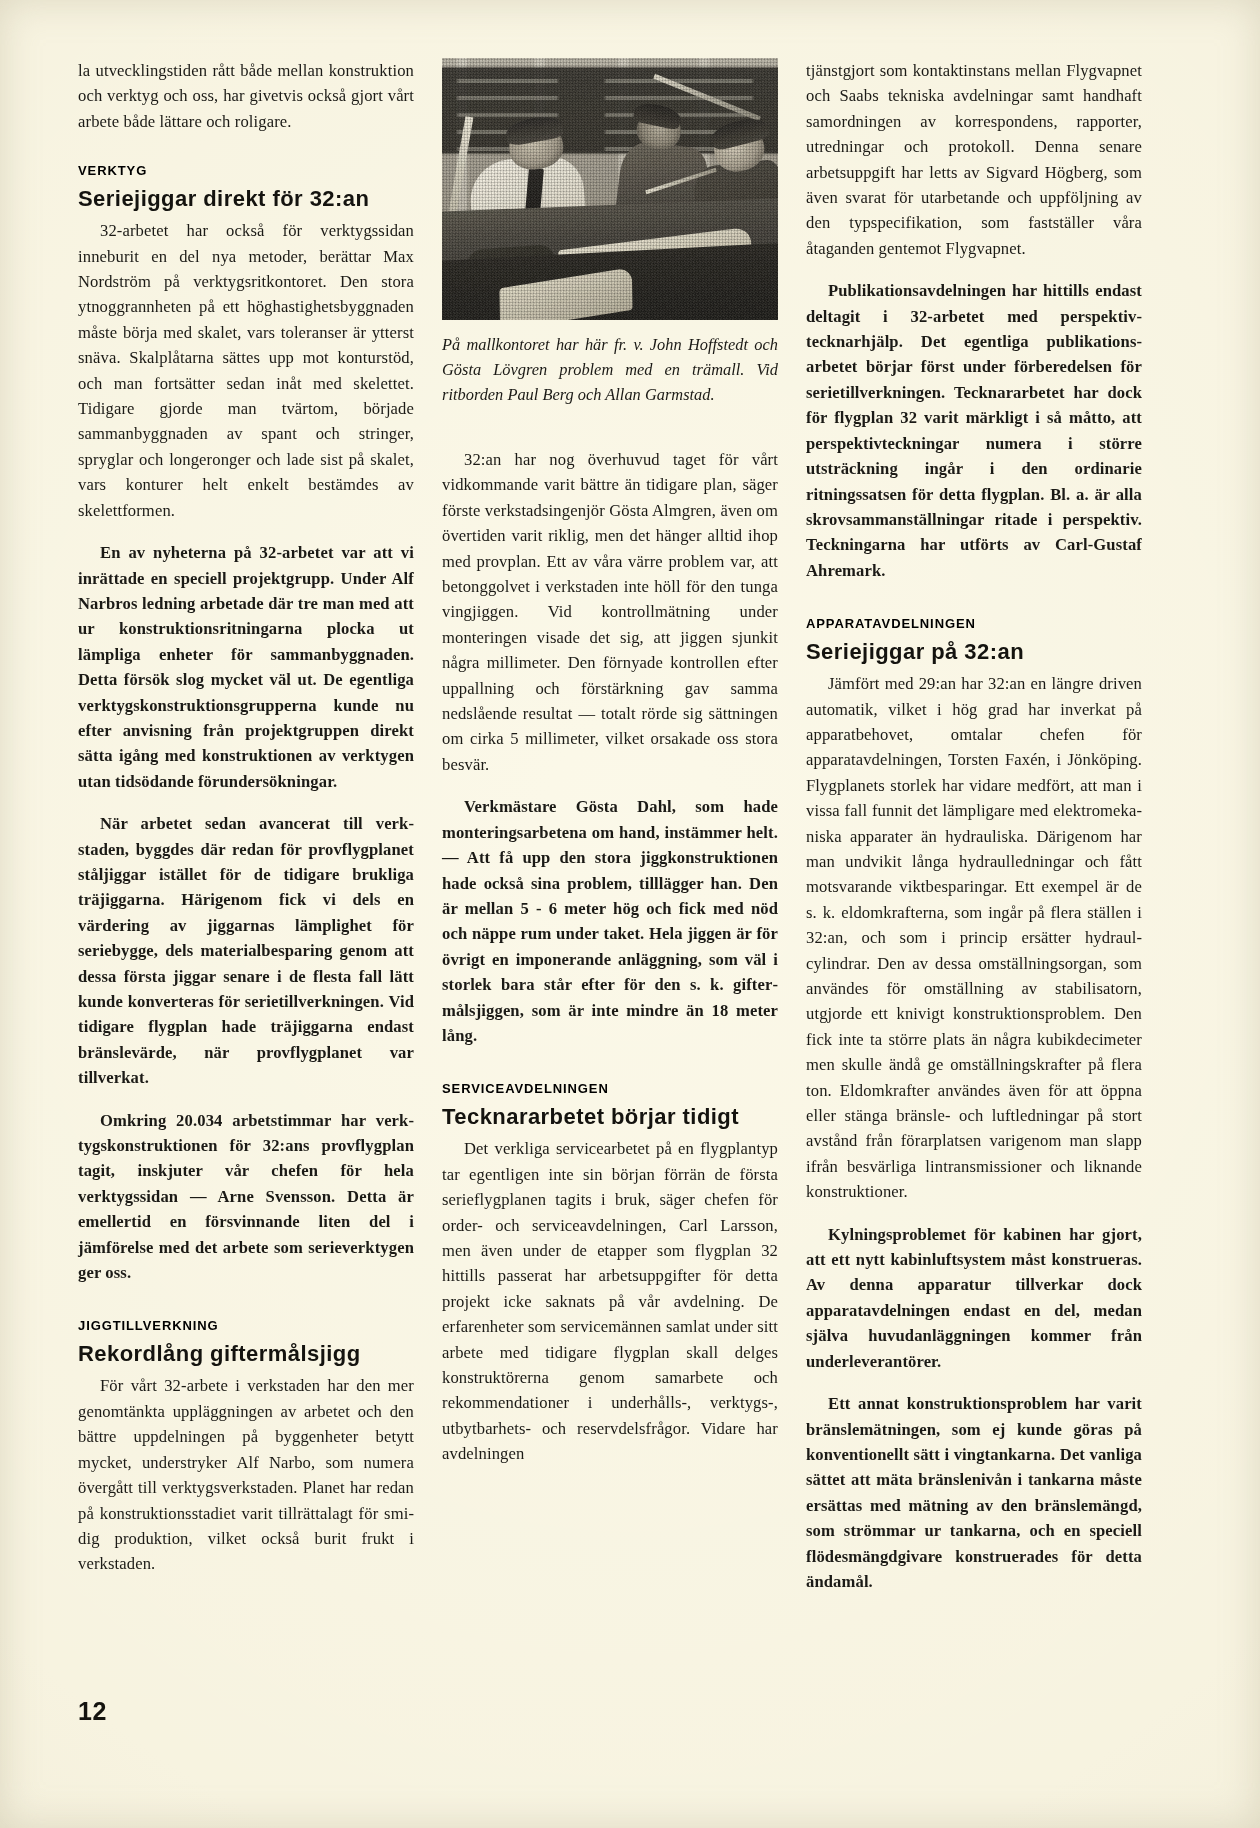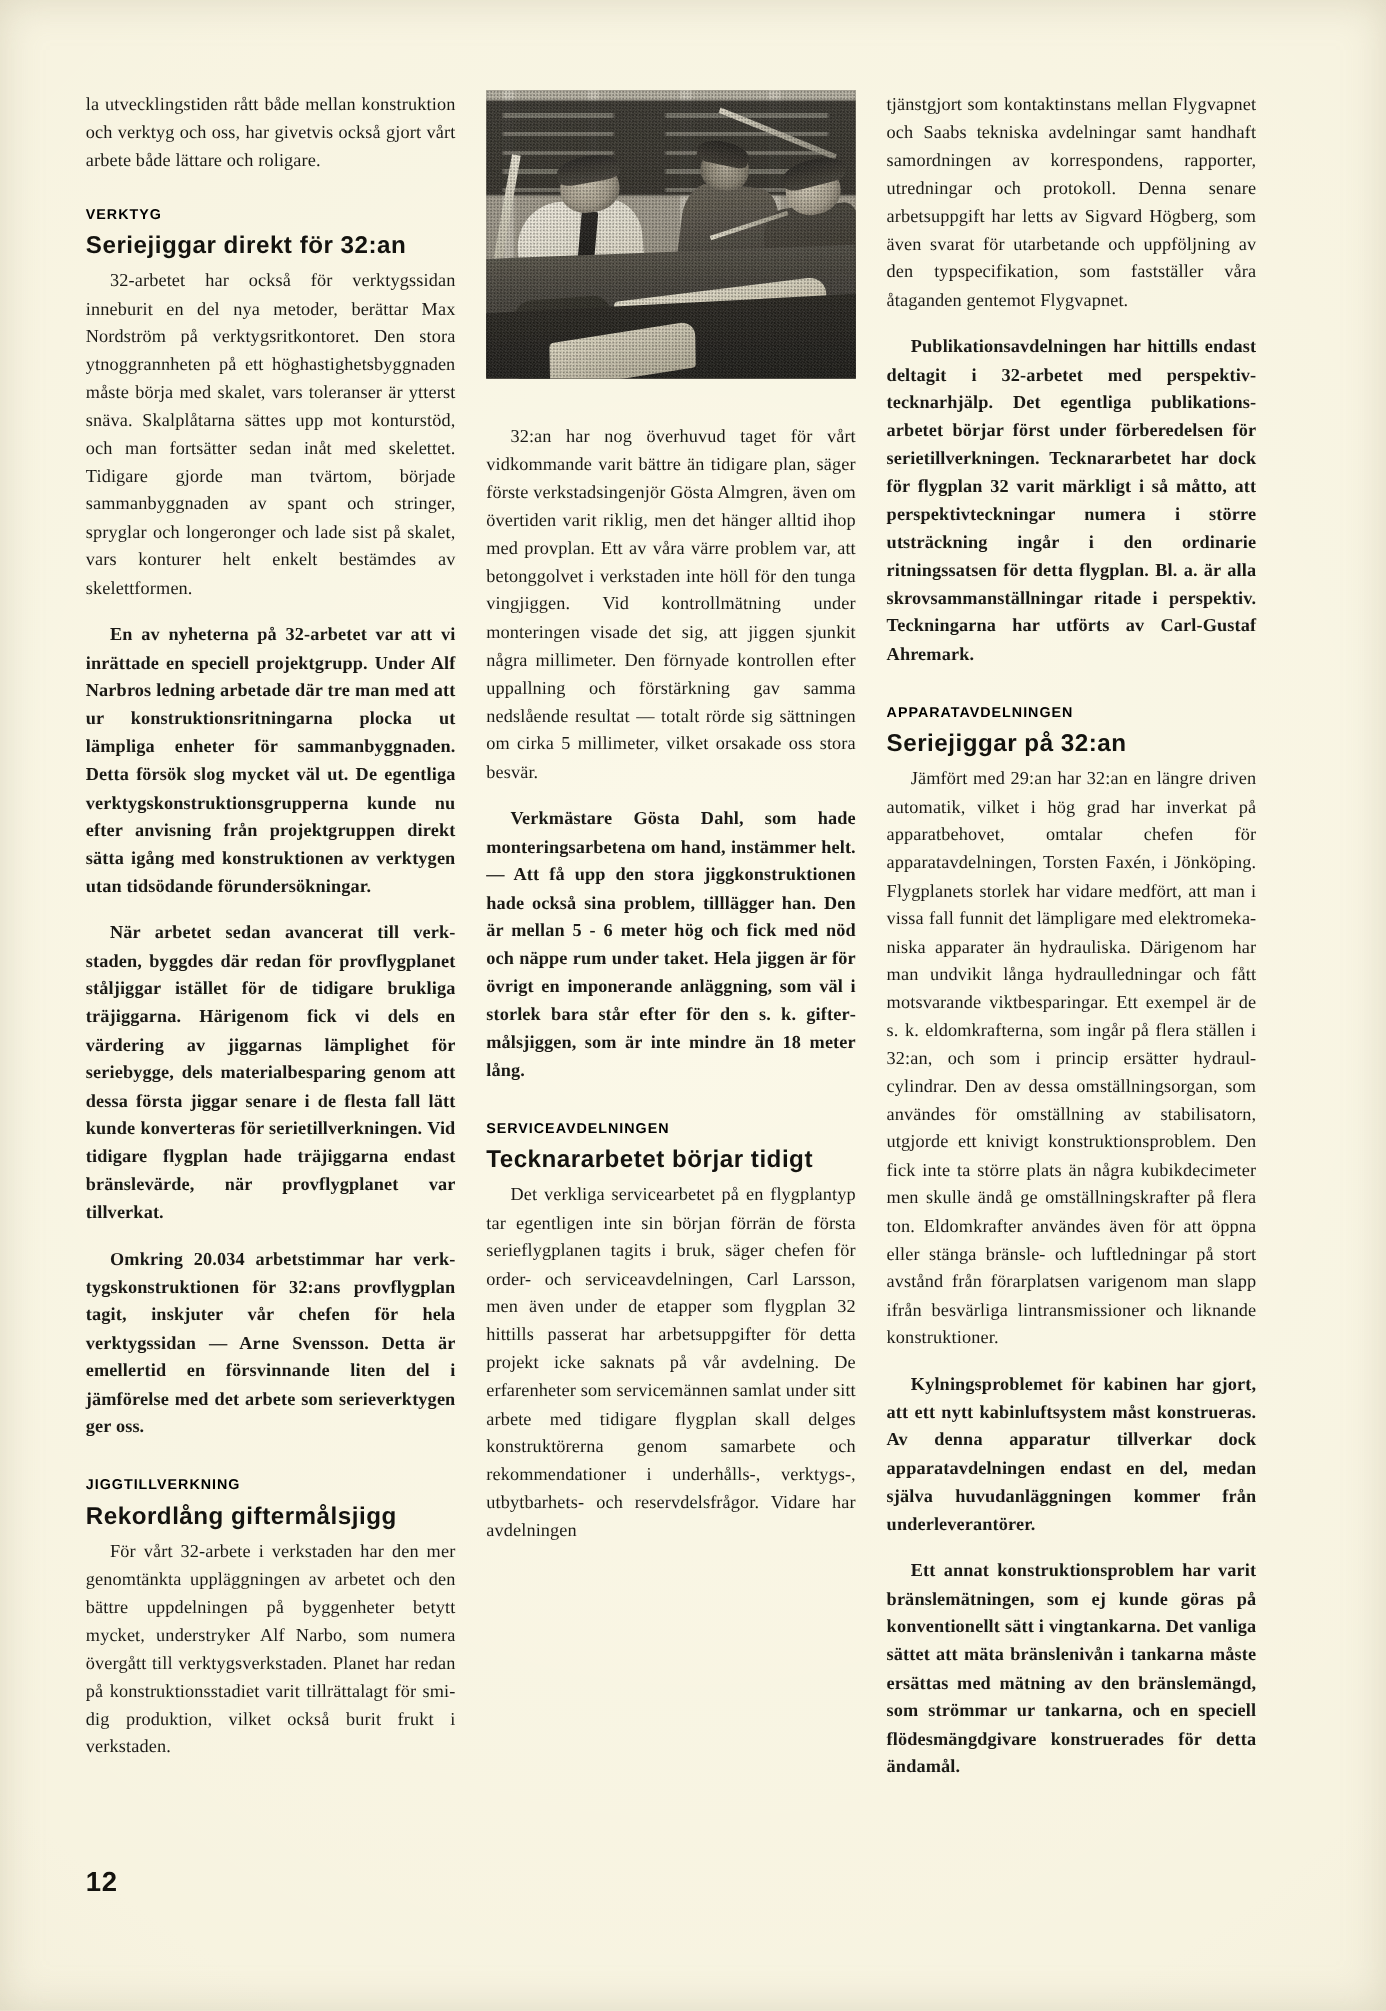--- a/index.html
+++ b/index.html
@@ -45,21 +45,20 @@
     top: 58px;
     width: 1104px;
     height: 1560px;
     display: flex;
     gap: 28px;
   }
   .col {
     width: 336px;
     flex: 0 0 336px;
     position: relative;
-    margin-top: 24px;
   }
   .col-mid { }
   .col-right { }
 
   
   p.body {
     margin: 0 0 0 0;
     font-family: "Liberation Serif", serif;
     font-size: 16.6px;
     line-height: 25.4px;
@@ -362,20 +361,21 @@
           <div class="ph-man-a-trousers"></div>
           <div class="ph-mock"></div>
           <div class="ph-desk2"></div>
           <div class="ph-mock2"></div>
 
           <div class="layer ph-wash"></div>
           <div class="layer ph-grain"></div>
           <div class="layer ph-halftone"></div>
         </div>
 
+        <div id="photo-caption">På mallkontoret har här fr. v. John Hoff­stedt och Gösta Lövgren problem med en trämall. Vid ritborden Paul Berg och Allan Garmstad.</div>
       </div>
 
       <div id="mid-gap"></div>
 
       <p class="body indent">32:an har nog överhuvud taget för vårt vidkommande varit bättre än tidigare plan, säger förste verkstadsingenjör Gösta Almgren, även om övertiden varit riklig, men det hänger alltid ihop med provplan. Ett av våra värre problem var, att betong­golvet i verkstaden inte höll för den tunga vingjiggen. Vid kontrollmätning under monteringen visade det sig, att jig­gen sjunkit några millimeter. Den förny­ade kontrollen efter uppallning och för­stärkning gav samma nedslående resultat — totalt rörde sig sättningen om cirka 5 millimeter, vilket orsakade oss stora be­svär.</p>
       <p class="body indent">Verkmästare Gösta Dahl, som hade monteringsarbetena om hand, instämmer helt. — Att få upp den stora jiggkon­struktionen hade också sina problem, till­lägger han. Den är mellan 5 - 6 meter hög och fick med nöd och näppe rum under taket. Hela jiggen är för övrigt en imponerande anläggning, som väl i stor­lek bara står efter för den s. k. gifter­målsjiggen, som är inte mindre än 18 meter lång.</p>
 
       <h2 class="section">SERVICEAVDELNINGEN</h2>
       <h3 class="subsection">Tecknararbetet börjar tidigt</h3>
 

